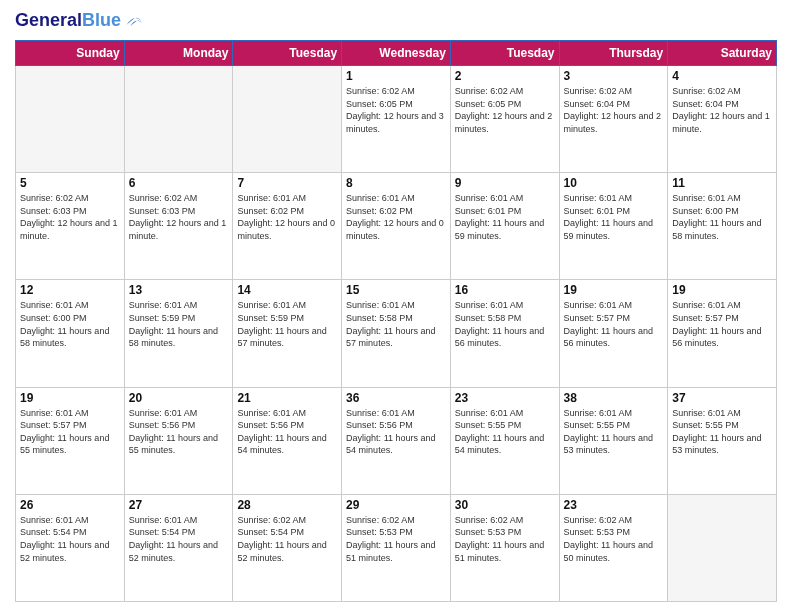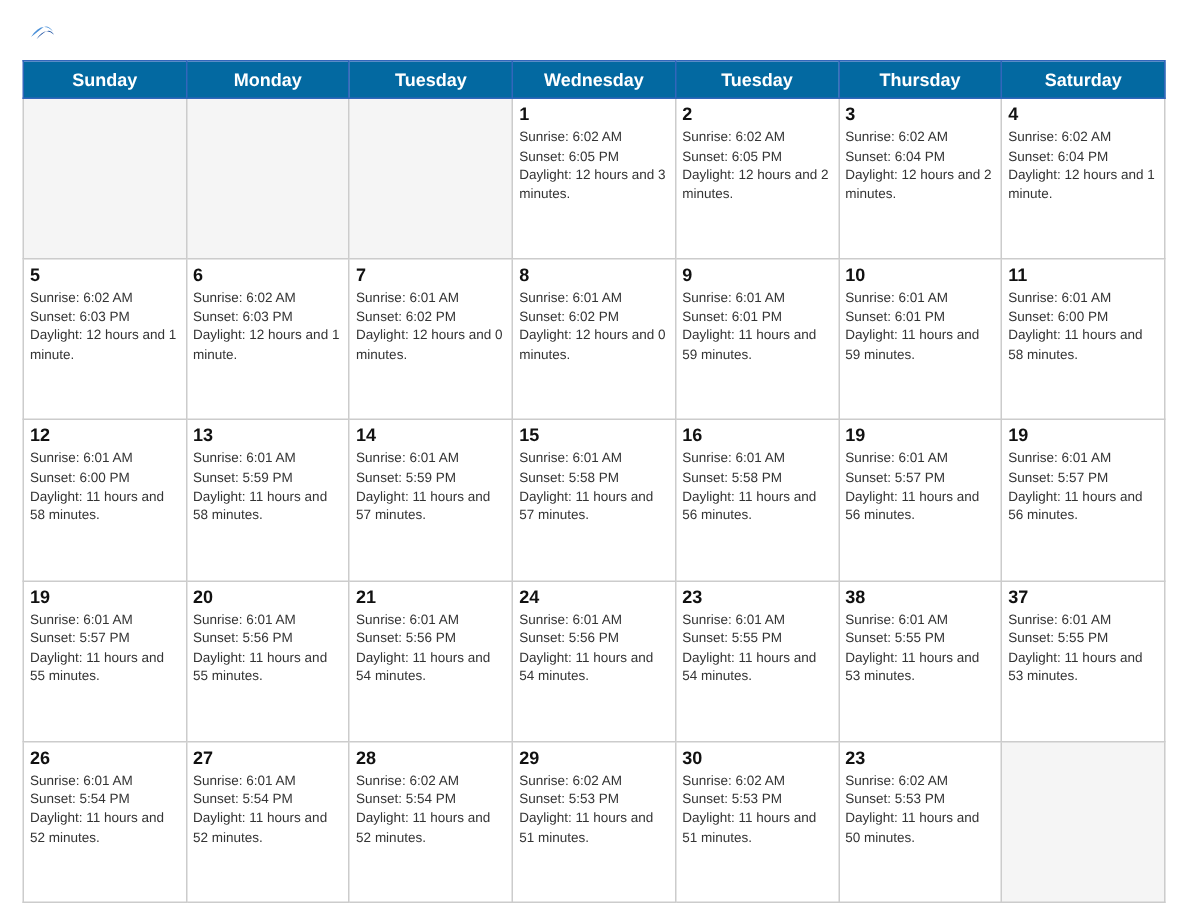--- a/index.html
+++ b/index.html
@@ -54,26 +54,26 @@
       color: #333;
     }
     .calendar {
       flex: 1;
       border: 1px solid #ccc;
       border-collapse: collapse;
       width: 100%;
       table-layout: fixed;
     }
     .calendar th {
-      background: #0369a1;
+      background: #be185d;
       color: #fff;
       font-size: 12px;
       font-weight: bold;
-      padding: 5px 20px;
-      text-align: center;
+      padding: 5px 4px;
+      text-align: right;
       border: 1px solid #3366bb;
     }
     .calendar td {
       border: 1px solid #ccc;
       vertical-align: top;
       padding: 3px 4px;
       font-size: 9.5px;
       color: #333;
       background: #fff;
       height: 88px;
@@ -95,20 +95,21 @@
     }
   </style>
 </head>
 <body>
 
 <div class="page">
   <div class="header">
     <div class="logo">
       <div>
         <div style="display:flex;align-items:center;">
+          <span class="logo-text">General<span>Blue</span></span>
           <svg class="logo-icon" viewBox="0 0 30 30">
             <path d="M5 20 Q15 5 25 15 Q20 8 15 12 Q10 16 5 20Z" fill="#4a90d9"></path>
             <path d="M10 22 Q18 10 26 18 Q22 12 17 16 Q13 19 10 22Z" fill="#2255a4"></path>
           </svg>
         </div>
       </div>
     </div>
     <div class="title-area">
       <div class="month-title"></div>
       <div class="subtitle"></div>
@@ -258,21 +259,21 @@
 Sunset: 5:56 PM
 Daylight: 11 hours and 55 minutes.</div>
           </td>
           <td>
             <span class="day-num">21</span>
             <div class="day-info" style="white-space: pre-line;">Sunrise: 6:01 AM
 Sunset: 5:56 PM
 Daylight: 11 hours and 54 minutes.</div>
           </td>
           <td>
-            <span class="day-num">24</span>
+            <span class="day-num">36</span>
             <div class="day-info" style="white-space: pre-line;">Sunrise: 6:01 AM
 Sunset: 5:56 PM
 Daylight: 11 hours and 54 minutes.</div>
           </td>
           <td>
             <span class="day-num">23</span>
             <div class="day-info" style="white-space: pre-line;">Sunrise: 6:01 AM
 Sunset: 5:55 PM
 Daylight: 11 hours and 54 minutes.</div>
           </td>

